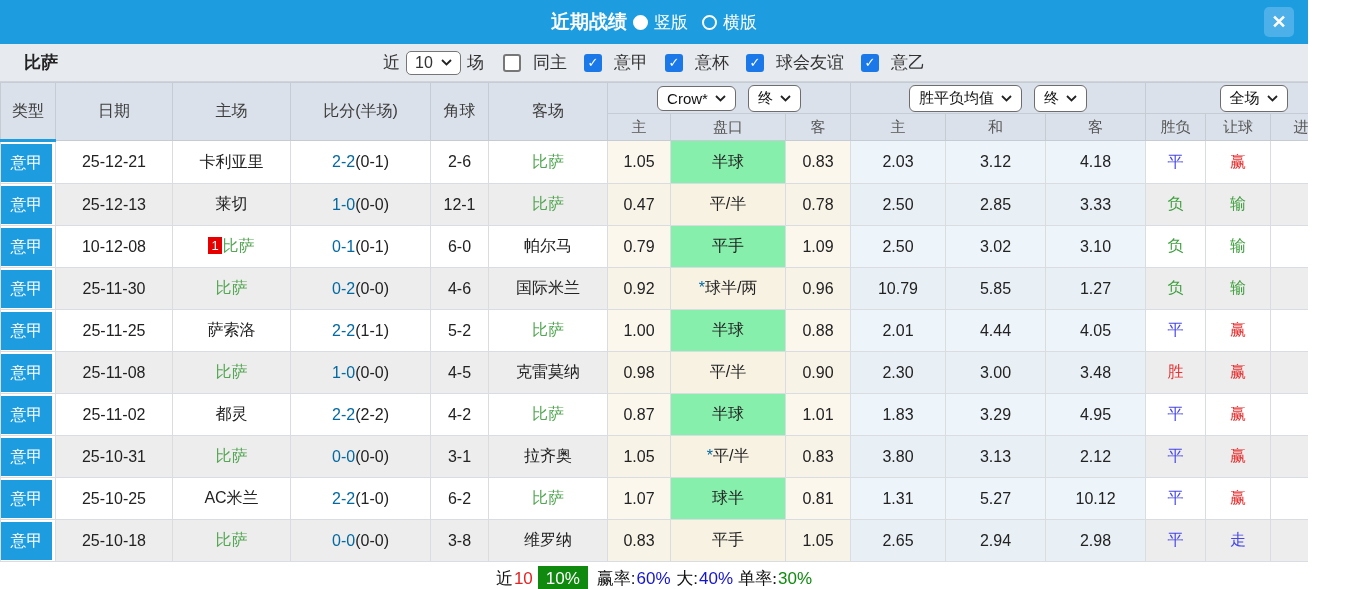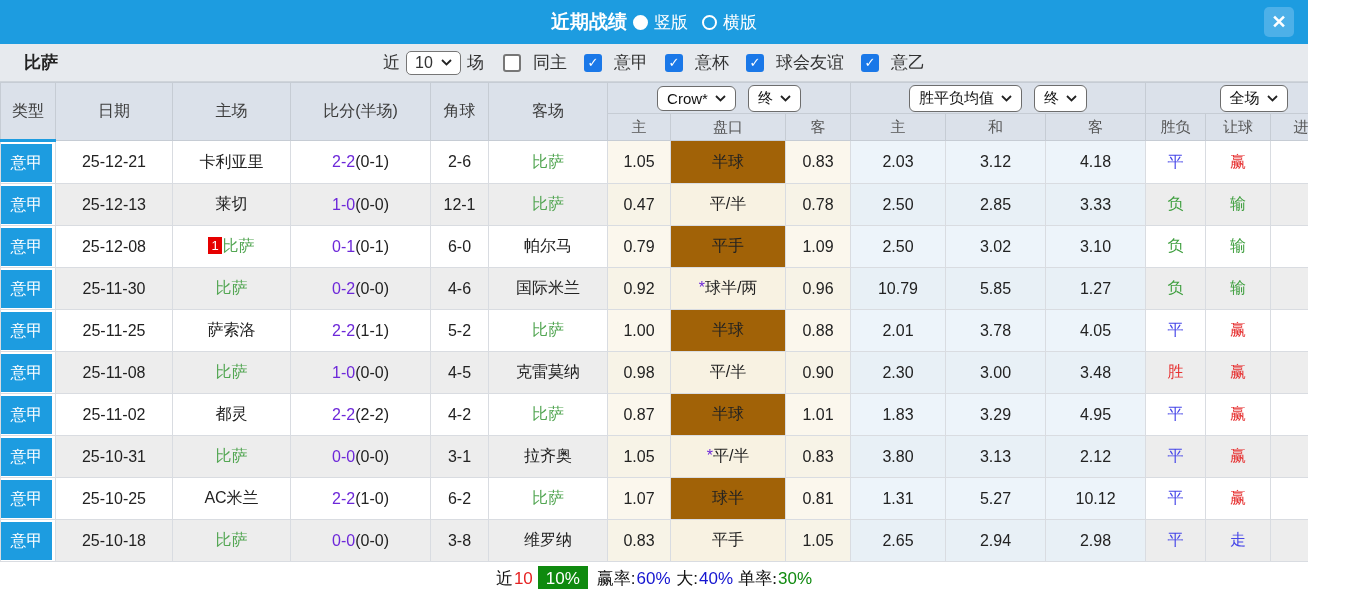--- a/index.html
+++ b/index.html
@@ -31,30 +31,30 @@
   thead tr.grp th { height: 31px; }
   thead tr.sub th { height: 27px; font-size: 15px; color: #555; }
   .th-type { border-bottom: 3px solid #1d9ce0 !important; }
   .dd { display: inline-flex; align-items: center; gap: 7px; background: #fff; border: 1px solid #6d6d6d; border-radius: 6px; padding: 3px 9px; font-size: 15px; color: #111; cursor: pointer; }
   .dd-wrap { display: flex; align-items: center; justify-content: center; gap: 12px; }
 
   tbody tr { height: 41.5px; }
   tbody td { border: 1px solid #d9dce1; text-align: center; font-size: 16px; color: #222; background: #fff; }
   tr.alt td { background: #ededed; }
   td.cream { background: #fbf7ed; }
-  td.cream2 { background: #a16207; }
+  td.cream2 { background: #86efac; }
   tr.alt td.cream { background: #f7f3e7; }
   tr.alt td.cream2 { background: #f8f2e2; }
   td.bluecol { background: #edf4fa; }
   tr.alt td.bluecol { background: #e8f0f6; }
 
   .type-cell { padding: 0; background: #fff !important; }
   .type-cell span { display: flex; align-items: center; justify-content: center; height: 38px; margin: 2px 3px 1px 0; background: #1d9ce0; color: #fff; font-size: 16px; }
   .c-team { color: #53a653; }
-  .c-score { color: #6d28d9; }
+  .c-score { color: #0369a1; }
   .c-red { color: #e63232; }
   .c-green { color: #3f9f3f; }
   .c-blue { color: #4646e8; }
   .rank-badge { display: inline-block; background: #e60000; color: #fff; font-size: 13px; line-height: 17px; padding: 0 3px; margin-right: 1px; vertical-align: 1px; }
 
   
   .footer { height: 33px; display: flex; align-items: center; justify-content: center; font-size: 17px; color: #111; gap: 1px; }
   .seg-red { color: #e62222; }
   .seg-blue { color: #1515d0; }
   .seg-green { color: #0f8a0f; }
@@ -236,21 +236,21 @@
     <td class="bluecol">2.85</td>
     <td class="bluecol">3.33</td>
     <td class="c-green">负</td>
     <td class="c-green">输</td>
     <td class="c-green">小</td>
   </tr>
         <tr>
     <td class="type-cell">
             <span>意甲</span>
           </td>
-    <td>25-12-08</td>
+    <td>10-12-08</td>
     <td class="c-team"><span class="rank-badge">1</span>比萨</td>
     <td><span class="c-score">0-1</span><span>(0-1)</span></td>
     <td>6-0</td>
     <td>帕尔马</td>
     <td class="cream">0.79</td>
     <td class="cream2"><span class="c-score"></span><span>平手</span></td>
     <td class="cream">1.09</td>
     <td class="bluecol">2.50</td>
     <td class="bluecol">3.02</td>
     <td class="bluecol">3.10</td>
@@ -283,21 +283,21 @@
           </td>
     <td>25-11-25</td>
     <td>萨索洛</td>
     <td><span class="c-score">2-2</span><span>(1-1)</span></td>
     <td>5-2</td>
     <td class="c-team">比萨</td>
     <td class="cream">1.00</td>
     <td class="cream2"><span class="c-score"></span><span>半球</span></td>
     <td class="cream">0.88</td>
     <td class="bluecol">2.01</td>
-    <td class="bluecol">3.78</td>
+    <td class="bluecol">4.44</td>
     <td class="bluecol">4.05</td>
     <td class="c-blue">平</td>
     <td class="c-red">赢</td>
     <td class="c-red">大</td>
   </tr>
         <tr class="alt">
     <td class="type-cell">
             <span>意甲</span>
           </td>
     <td>25-11-08</td>

